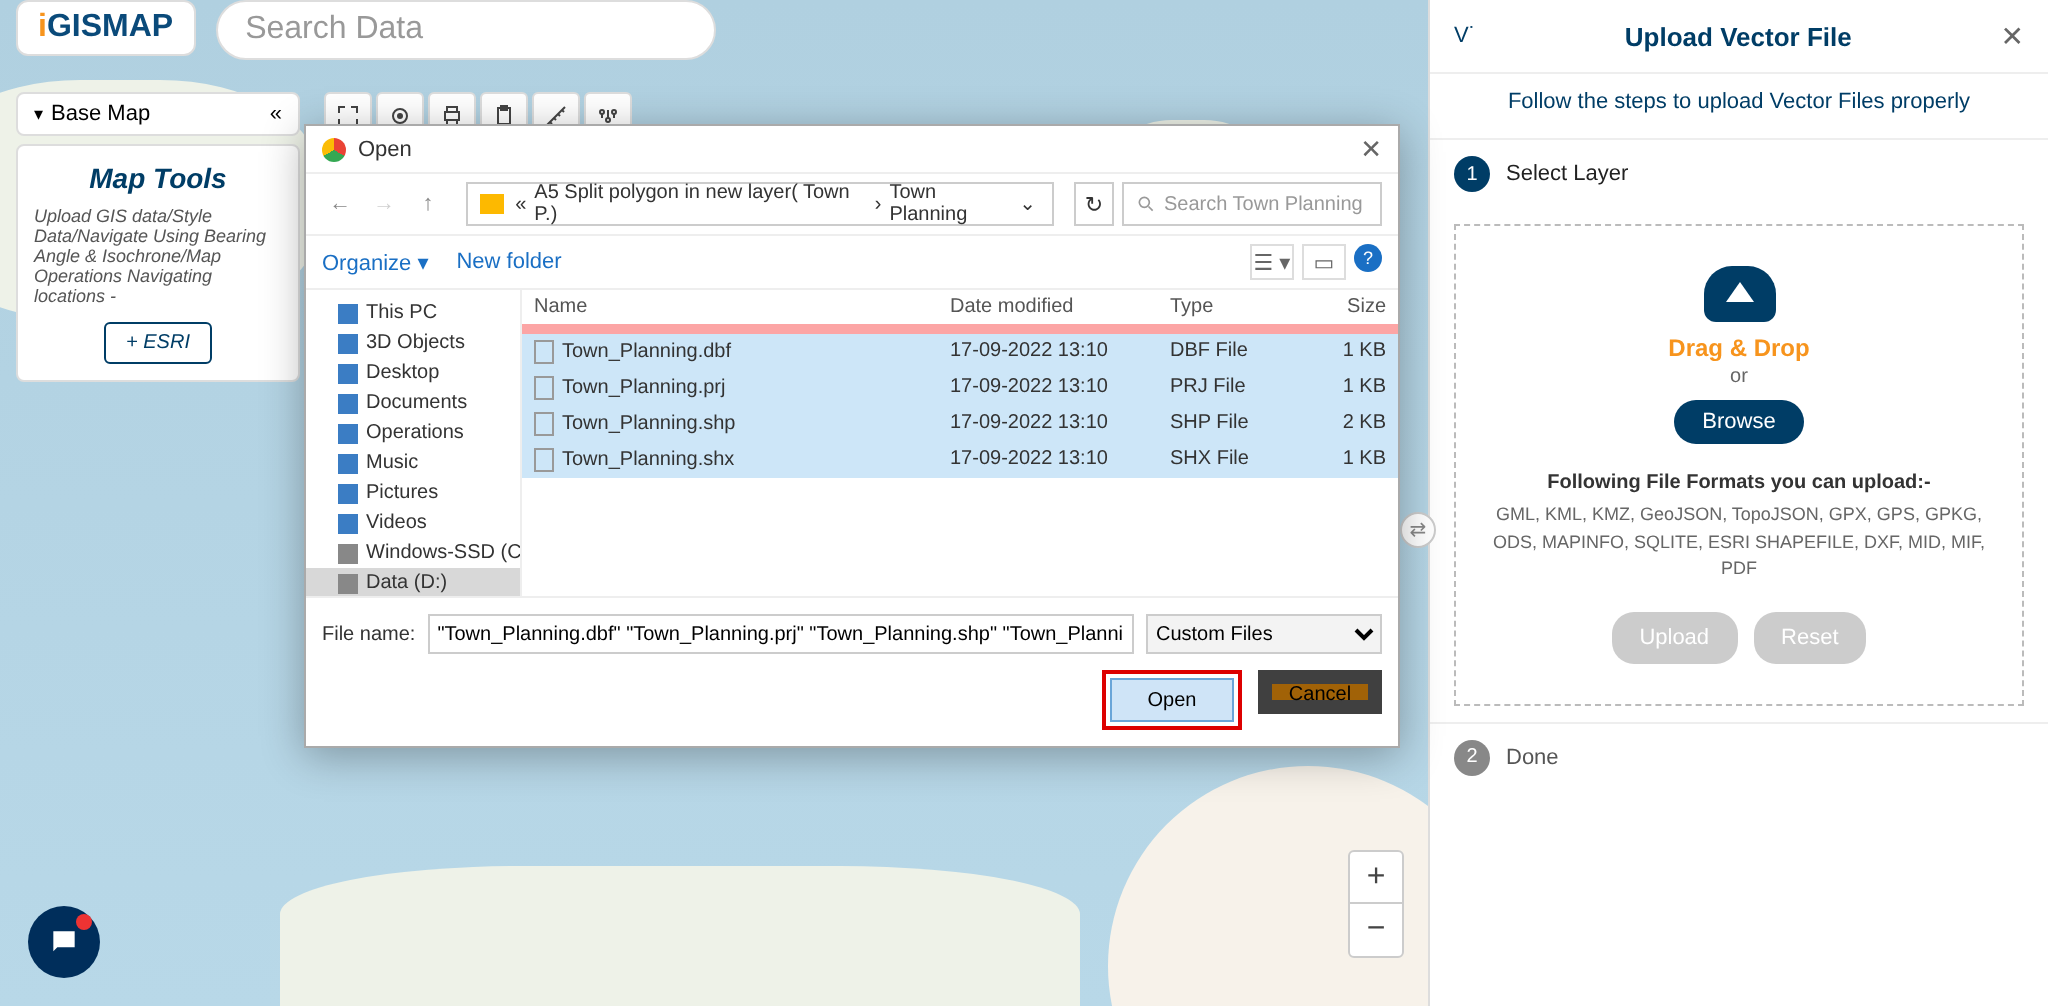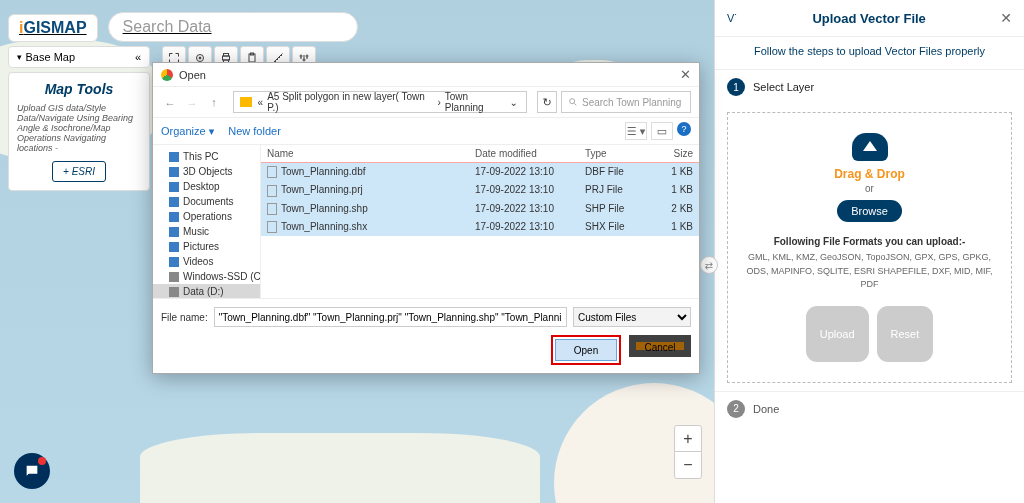--- a/index.html
+++ b/index.html
@@ -1,19 +1,19 @@
 <!DOCTYPE html>
 <html><head>
 <meta charset="utf-8">
 <style>
   * { box-sizing: border-box; margin: 0; padding: 0; font-family: Arial, sans-serif; }
   body { width: 1024px; height: 503px; overflow: hidden; position: relative; background: #c4ddeb; }
   
   
-  .topbar { position: absolute; top: 0; left: 0; right: 0; height: 42px; display: flex; align-items: flex-end; padding: 0 8px; z-index: 5; text-decoration: underline; }
+  .topbar { position: absolute; top: 0; left: 0; right: 0; height: 42px; display: flex; align-items: flex-start; padding: 0 8px; z-index: 5; }
   .logo { background: #fff; border-radius: 6px; padding: 4px 10px; font-weight: bold; font-size: 16px; color: #0a4a7a; border:1px solid #ddd; }
   .logo .i { color: #f7941d; }
   .search-pill { margin-left: 10px; background: #fff; border-radius: 18px; height: 30px; width: 250px; display: flex; align-items: center; padding: 0 14px; color: #999; font-size: 16px; border:1px solid #ddd;}
   .share-btn { margin-left: auto; background: #ffd633; border-radius: 14px; height: 26px; padding: 0 10px; display: flex; align-items: center; font-size: 11px; cursor: pointer; border:1px solid #e6c12e;}
   .share-btn svg { width:10px; height:10px; margin-right:4px;}
   .avatar { width: 24px; height: 24px; border-radius: 50%; background: #888; margin-left: 8px; border:1px solid #ccc;}
   
   
   .map-bg { position: absolute; top: 0; left: 0; right: 310px; bottom: 0; background: linear-gradient(#b0d0e0, #b8d8e8); z-index: 1; overflow:hidden;}
   .land1 { position:absolute; background:#eef2e8; width:200px; height:120px; top:40px; left:-40px; border-radius:40%;}
@@ -61,21 +61,21 @@
   .step.active { color:#222; }
   .dropzone { margin:8px 12px; border:1px dashed #bbb; padding:20px 10px; text-align:center;}
   .cloud-icon { width:36px; height:28px; margin:0 auto 6px; background:#003d66; border-radius:14px 14px 6px 6px; position:relative;}
   .cloud-icon::before { content:''; position:absolute; left:11px; top:8px; width:0; height:0; border-left:7px solid transparent; border-right:7px solid transparent; border-bottom:10px solid #fff;}
   .dz-title { color:#f7941d; font-size:12px; font-weight:bold; margin-bottom:2px;}
   .dz-or { font-size:10px; color:#666; margin-bottom:6px;}
   .browse-btn { display:inline-block; background:#003d66; color:#fff; padding:5px 14px; border-radius:12px; font-size:11px; cursor:pointer;}
   .formats-title { font-size:10px; font-weight:bold; margin:14px 0 4px; color:#333;}
   .formats-list { font-size:9px; color:#666; line-height:1.5;}
   .panel-btns { margin-top:14px; display:flex; justify-content:center; gap:8px;}
-  .panel-btns button { background:#ccc; color:#fff; border:none; padding:22px 14px; border-radius:11px; font-size:11px; cursor:pointer;}
+  .panel-btns button { background:#ccc; color:#fff; border:none; padding:7px 14px; border-radius:11px; font-size:11px; cursor:pointer;}
   
   
   .dialog { position:absolute; top:62px; left:152px; width:548px; height:312px; background:#fff; border:1px solid #aaa; box-shadow:0 4px 20px rgba(0,0,0,0.3); z-index:20; font-size:11px; color:#333; display:flex; flex-direction:column;}
   .dlg-title { display:flex; align-items:center; padding:4px 8px;}
   .dlg-title .chrome { width:12px; height:12px; border-radius:50%; background: conic-gradient(#ea4335 0 120deg, #34a853 120deg 240deg, #fbbc05 240deg 360deg); margin-right:6px;}
   .dlg-title .x { margin-left:auto; cursor:pointer; color:#666; font-size:13px;}
   .dlg-nav { display:flex; align-items:center; padding:4px 8px; gap:4px; border-top:1px solid #eee; border-bottom:1px solid #eee;}
   .dlg-nav .navbtn { width:18px; height:18px; display:flex; align-items:center; justify-content:center; color:#888; cursor:pointer;}
   .dlg-nav .path { flex:1; border:1px solid #ccc; height:22px; display:flex; align-items:center; padding:0 6px; font-size:10px; margin:0 6px;}
   .dlg-nav .path span { margin:0 2px;}
@@ -87,21 +87,21 @@
   .dlg-toolbar .link { color:#1a6fc4; cursor:pointer; margin-right:14px;}
   .dlg-toolbar .right { margin-left:auto; display:flex; gap:4px;}
   .dlg-toolbar .tbtn { width:22px; height:18px; border:1px solid #ddd; cursor:pointer; display:flex; align-items:center; justify-content:center; color:#666;}
   .dlg-toolbar .help { width:14px; height:14px; border-radius:50%; background:#1a6fc4; color:#fff; font-size:9px; display:flex; align-items:center; justify-content:center;}
   .dlg-body { flex:1; display:flex; overflow:hidden;}
   .dlg-tree { width:108px; border-right:1px solid #eee; padding:4px 0; overflow-y:auto;}
   .tree-item { padding:2px 6px 2px 16px; font-size:10px; cursor:pointer; display:flex; align-items:center; white-space:nowrap;}
   .tree-item.sel { background:#d8d8d8;}
   .tree-item .tic { width:10px; height:10px; margin-right:4px; flex-shrink:0;}
   .dlg-files { flex:1; }
-  .fh { display:flex; border-bottom:1px solid #fca5a5; font-size:10px; color:#555;}
+  .fh { display:flex; border-bottom:5px solid #fca5a5; font-size:10px; color:#555;}
   .fh > div, .fr > div { padding:3px 6px;}
   .col-name { flex:1;}
   .col-date { width:110px;}
   .col-type { width:70px;}
   .col-size { width:50px; text-align:right;}
   .fr { display:flex; font-size:10px; background:#cde6f8; cursor:pointer;}
   .fr:nth-child(odd){ background:#cde6f8;}
   .fr .fic { display:inline-block; width:10px; height:12px; border:1px solid #999; margin-right:4px; vertical-align:middle;}
   .dlg-footer { padding:8px; border-top:1px solid #eee;}
   .fn-row { display:flex; align-items:center; margin-bottom:8px; gap:6px;}

